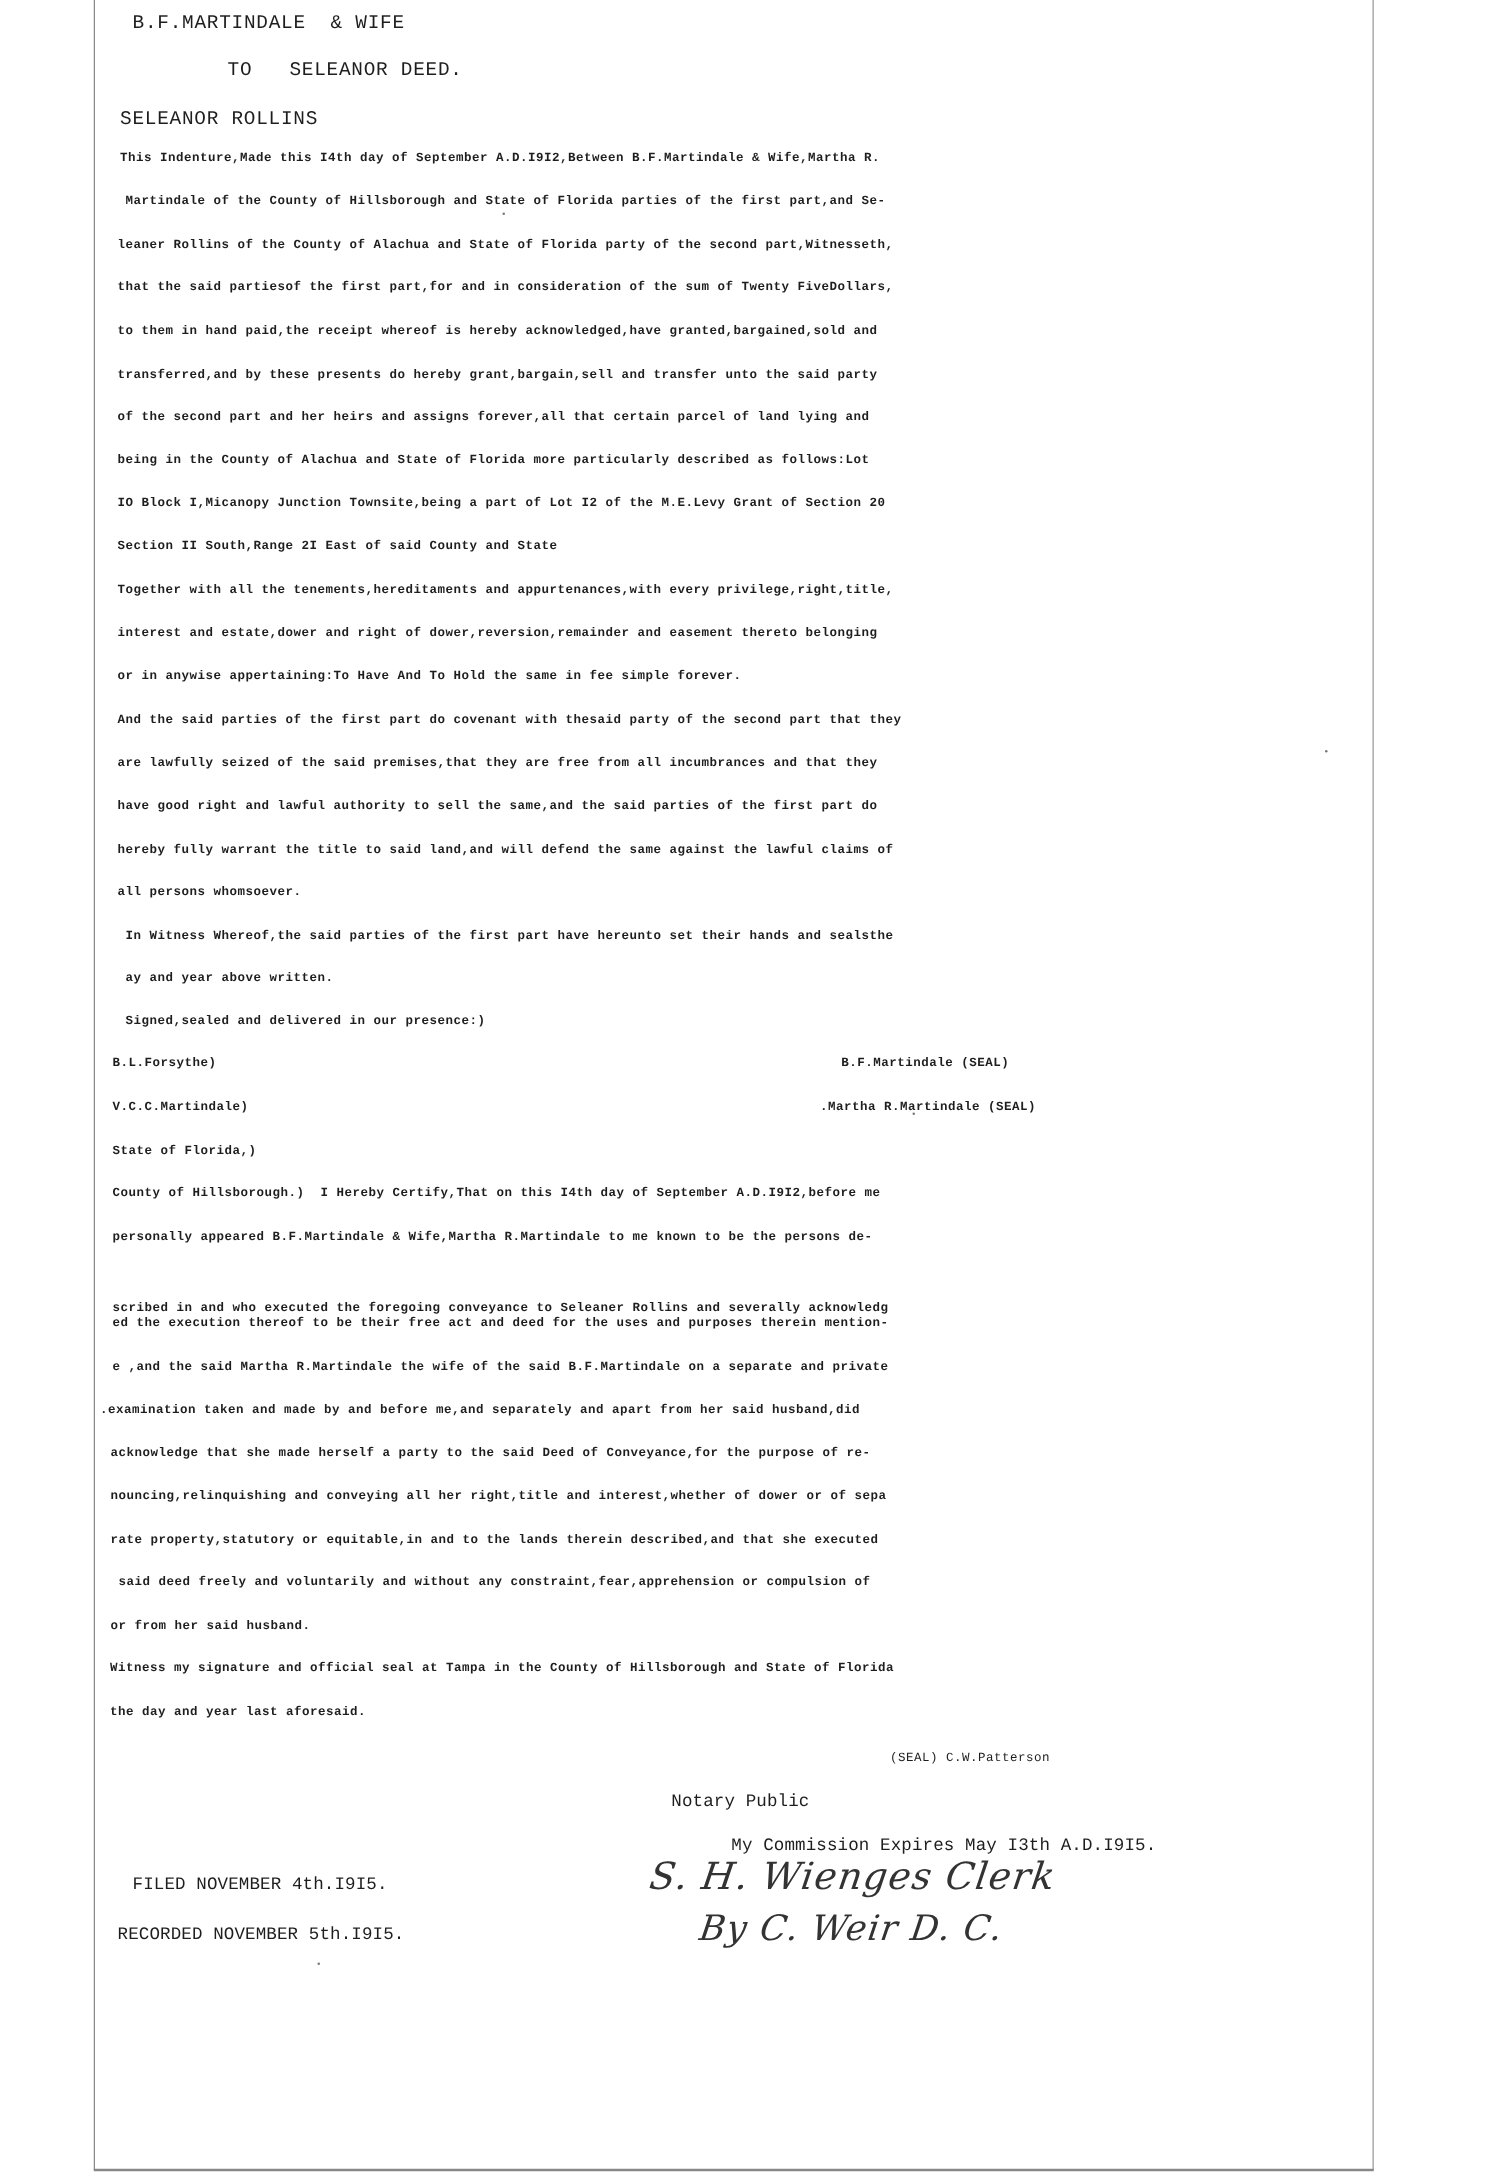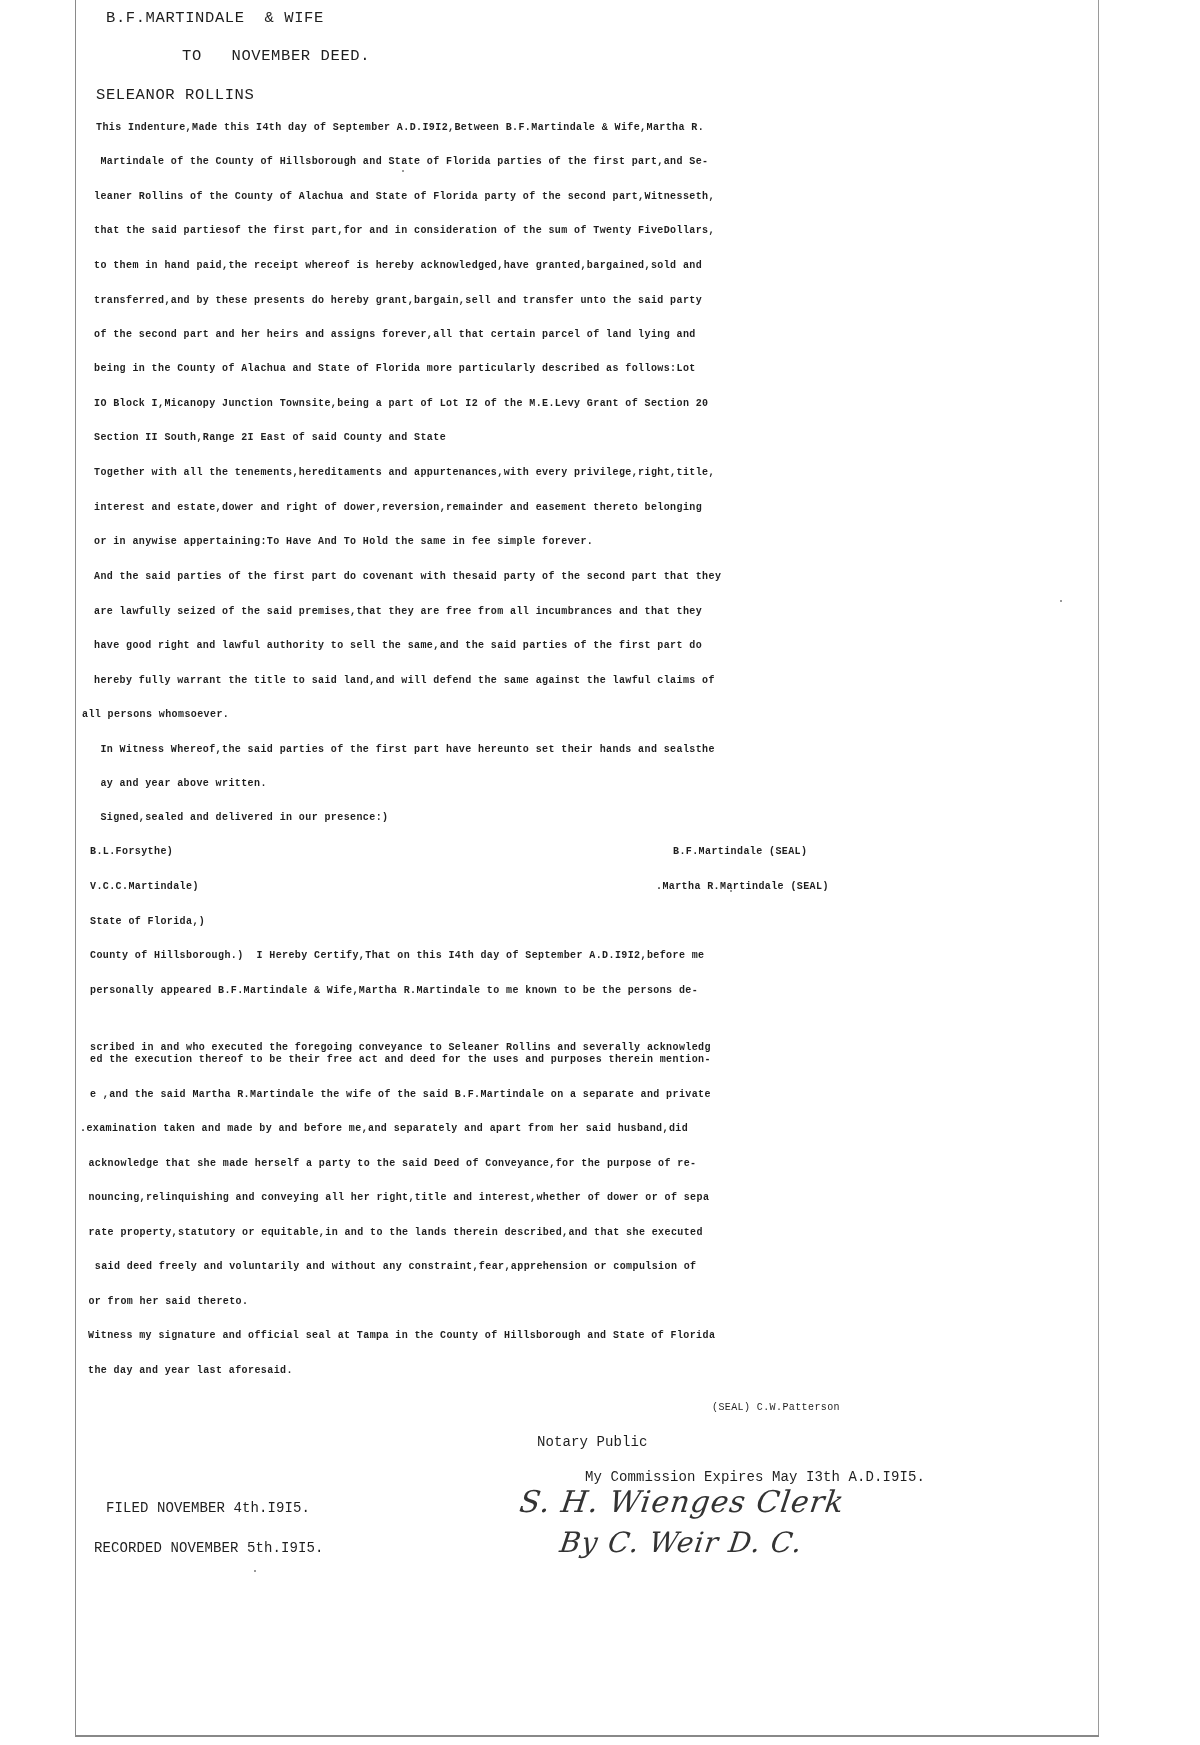--- a/index.html
+++ b/index.html
@@ -17,42 +17,42 @@
 </style>
 </head>
 <body>
 
 <div class="page">
   <div class="border-left"></div>
   <div class="border-right"></div>
   <div class="border-bottom"></div>
 
   <div class="line hdr" style="left:106px;top:8px;">B.F.MARTINDALE  &amp; WIFE</div>
-  <div class="line hdr" style="left:182px;top:46px;">TO   NOVEMBER DEED.</div>
+  <div class="line hdr" style="left:182px;top:46px;">TO   SELEANOR DEED.</div>
   <div class="line hdr" style="left:96px;top:85px;">SELEANOR ROLLINS</div>
 
   <div>
     <div class="line" style="left:96px;top:118px;">This Indenture,Made this I4th day of September A.D.I9I2,Between B.F.Martindale &amp; Wife,Martha R.</div>
     <div class="line" style="left:94px;top:152px;"> Martindale of the County of Hillsborough and State of Florida parties of the first part,and Se-</div>
     <div class="line" style="left:94px;top:187px;">leaner Rollins of the County of Alachua and State of Florida party of the second part,Witnesseth,</div>
     <div class="line" style="left:94px;top:221px;">that the said partiesof the first part,for and in consideration of the sum of Twenty FiveDollars,</div>
     <div class="line" style="left:94px;top:256px;">to them in hand paid,the receipt whereof is hereby acknowledged,have granted,bargained,sold and</div>
     <div class="line" style="left:94px;top:291px;">transferred,and by these presents do hereby grant,bargain,sell and transfer unto the said party</div>
     <div class="line" style="left:94px;top:325px;">of the second part and her heirs and assigns forever,all that certain parcel of land lying and</div>
     <div class="line" style="left:94px;top:359px;">being in the County of Alachua and State of Florida more particularly described as follows:Lot</div>
     <div class="line" style="left:94px;top:394px;">IO Block I,Micanopy Junction Townsite,being a part of Lot I2 of the M.E.Levy Grant of Section 20</div>
     <div class="line" style="left:94px;top:428px;">Section II South,Range 2I East of said County and State</div>
     <div class="line" style="left:94px;top:463px;">Together with all the tenements,hereditaments and appurtenances,with every privilege,right,title,</div>
     <div class="line" style="left:94px;top:498px;">interest and estate,dower and right of dower,reversion,remainder and easement thereto belonging</div>
     <div class="line" style="left:94px;top:532px;">or in anywise appertaining:To Have And To Hold the same in fee simple forever.</div>
     <div class="line" style="left:94px;top:567px;">And the said parties of the first part do covenant with thesaid party of the second part that they</div>
     <div class="line" style="left:94px;top:602px;">are lawfully seized of the said premises,that they are free from all incumbrances and that they</div>
     <div class="line" style="left:94px;top:636px;">have good right and lawful authority to sell the same,and the said parties of the first part do</div>
     <div class="line" style="left:94px;top:671px;">hereby fully warrant the title to said land,and will defend the same against the lawful claims of</div>
-    <div class="line" style="left:82px;top:705px;">all persons whomsoever.</div>
+    <div class="line" style="left:94px;top:705px;">all persons whomsoever.</div>
     <div class="line" style="left:94px;top:740px;"> In Witness Whereof,the said parties of the first part have hereunto set their hands and sealsthe</div>
     <div class="line" style="left:94px;top:774px;"> ay and year above written.</div>
     <div class="line" style="left:94px;top:808px;"> Signed,sealed and delivered in our presence:)</div>
   </div>
 
   <div class="line" style="left:90px;top:842px;">B.L.Forsythe)</div>
   <div class="line" style="left:90px;top:877px;">V.C.C.Martindale)</div>
   <div class="line" style="left:673px;top:842px;">B.F.Martindale (SEAL)</div>
   <div class="line" style="left:656px;top:877px;">.Martha R.Martindale (SEAL)</div>
 
@@ -61,21 +61,21 @@
     <div class="line" style="left:90px;top:946px;">County of Hillsborough.)  I Hereby Certify,That on this I4th day of September A.D.I9I2,before me</div>
     <div class="line" style="left:90px;top:981px;">personally appeared B.F.Martindale &amp; Wife,Martha R.Martindale to me known to be the persons de-</div>
     <div class="line" style="left:90px;top:1038px;">scribed in and who executed the foregoing conveyance to Seleaner Rollins and severally acknowledg</div>
     <div class="line" style="left:90px;top:1050px;">ed the execution thereof to be their free act and deed for the uses and purposes therein mention-</div>
     <div class="line" style="left:90px;top:1085px;">e ,and the said Martha R.Martindale the wife of the said B.F.Martindale on a separate and private</div>
     <div class="line" style="left:80px;top:1119px;">.examination taken and made by and before me,and separately and apart from her said husband,did</div>
     <div class="line" style="left:82px;top:1154px;"> acknowledge that she made herself a party to the said Deed of Conveyance,for the purpose of re-</div>
     <div class="line" style="left:82px;top:1188px;"> nouncing,relinquishing and conveying all her right,title and interest,whether of dower or of sepa</div>
     <div class="line" style="left:82px;top:1223px;"> rate property,statutory or equitable,in and to the lands therein described,and that she executed</div>
     <div class="line" style="left:82px;top:1257px;">  said deed freely and voluntarily and without any constraint,fear,apprehension or compulsion of</div>
-    <div class="line" style="left:82px;top:1292px;"> or from her said thereto.</div>
+    <div class="line" style="left:82px;top:1292px;"> or from her said husband.</div>
     <div class="line" style="left:88px;top:1326px;">Witness my signature and official seal at Tampa in the County of Hillsborough and State of Florida</div>
     <div class="line" style="left:88px;top:1361px;">the day and year last aforesaid.</div>
   </div>
 
   <div class="line" style="left:712px;top:1398px;font-weight:normal;">(SEAL) C.W.Patterson</div>
   <div class="line small" style="left:537px;top:1432px;">Notary Public</div>
   <div class="line small" style="left:537px;top:1467px;padding-left:48px;">My Commission Expires May I3th A.D.I9I5.</div>
 
   <div class="line small" style="left:106px;top:1498px;">FILED NOVEMBER 4th.I9I5.</div>
   <div class="line small" style="left:94px;top:1538px;">RECORDED NOVEMBER 5th.I9I5.</div>

